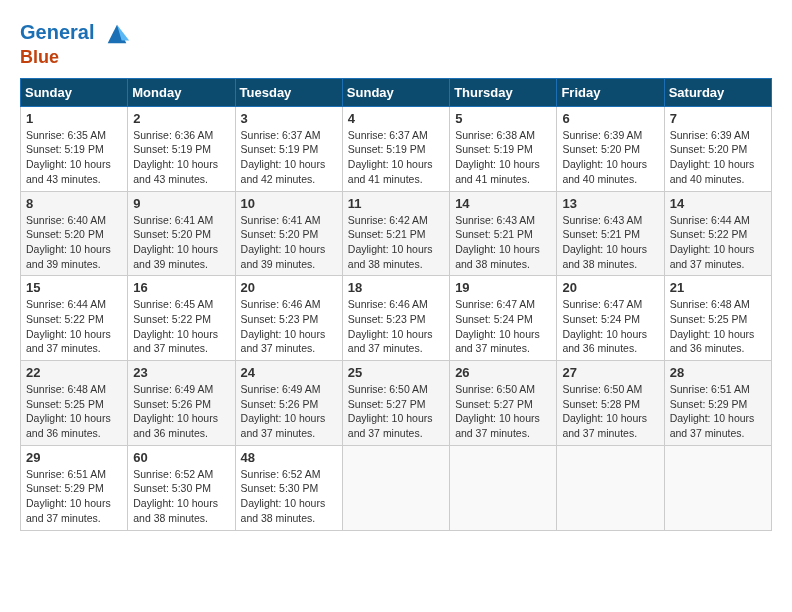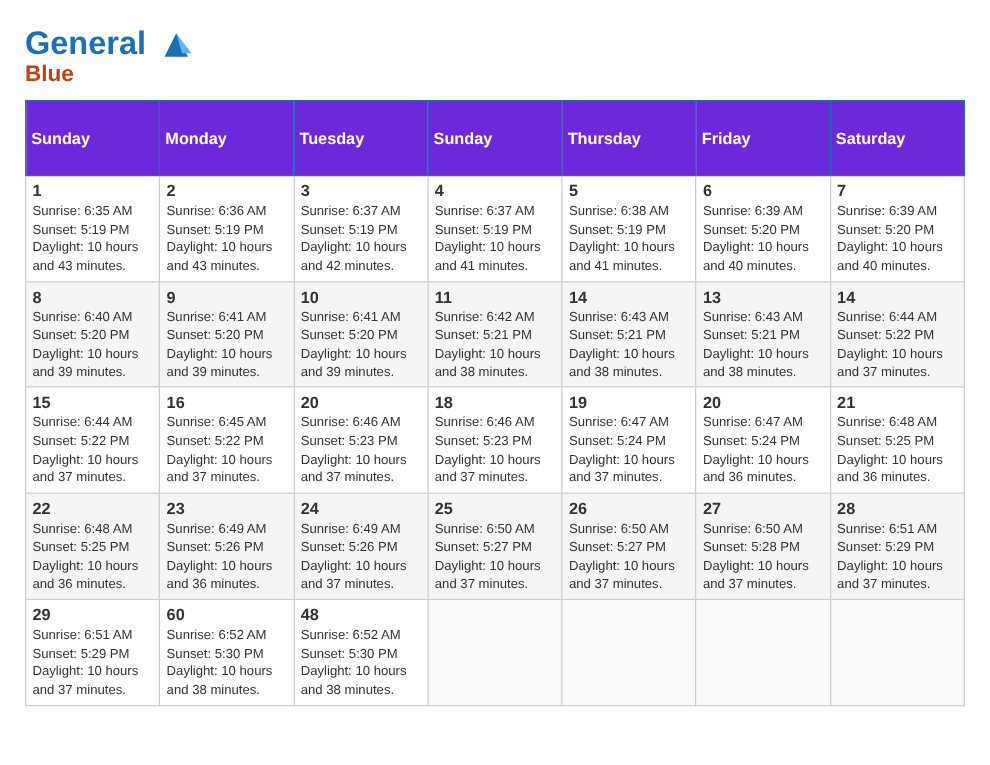--- a/index.html
+++ b/index.html
@@ -14,21 +14,21 @@
       display: flex;
       justify-content: space-between;
       align-items: flex-start;
       margin-bottom: 10px;
     }
     .logo {
       display: flex;
       align-items: center;
     }
     .logo-text {
-      font-size: 26px;
+      font-size: 20px;
       font-weight: bold;
       color: #333;
       line-height: 1.1;
     }
     .logo-text span {
       color: #1a6fb5;
     }
     .logo-icon {
       width: 28px;
       height: 28px;
@@ -45,23 +45,23 @@
     .location {
       font-size: 14px;
       color: #555;
     }
     .calendar {
       width: 100%;
       border-collapse: collapse;
       font-size: 11px;
     }
     .calendar th {
-      background: #6d28d9;
+      background: #0c4a6e;
       color: #fff;
-      padding: 22px 4px;
+      padding: 6px 4px;
       text-align: left;
       font-size: 13px;
       font-weight: bold;
       border: 1px solid #1a6fb5;
     }
     .calendar td {
       border: 1px solid #ccc;
       vertical-align: top;
       padding: 4px 5px;
       width: calc(100% / 7);

